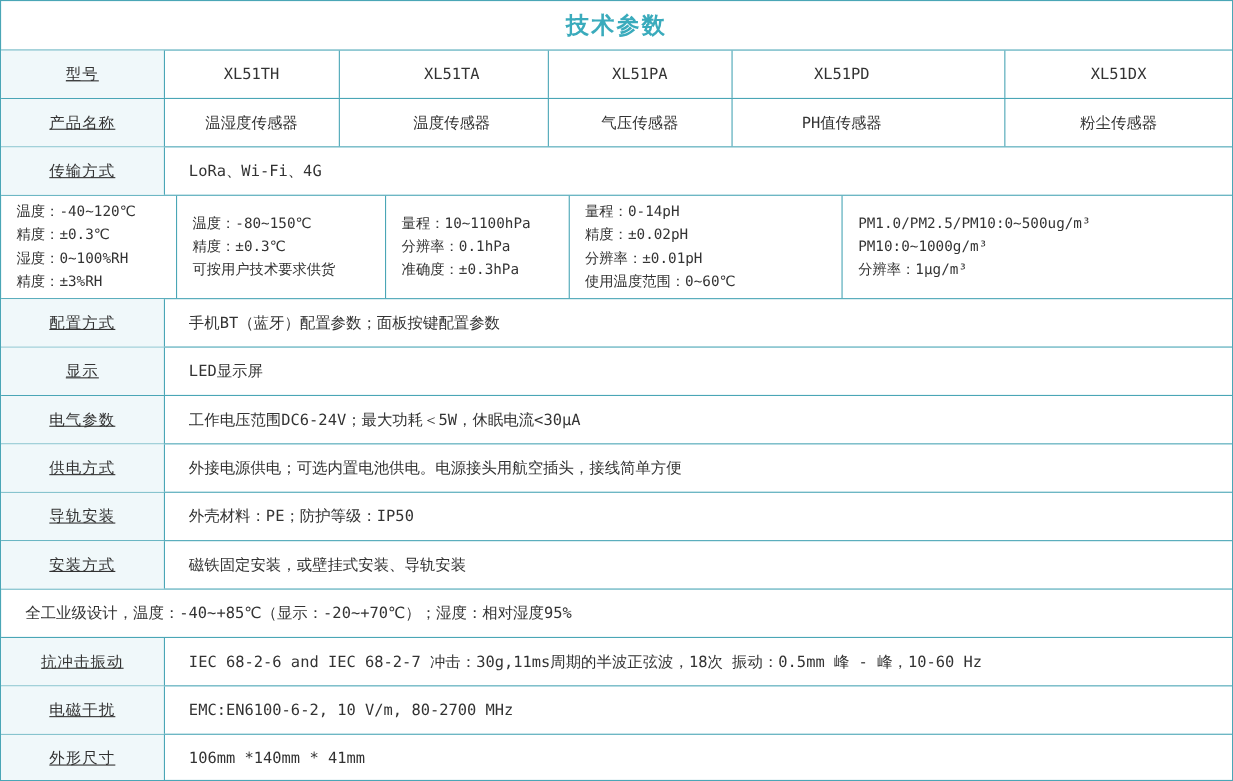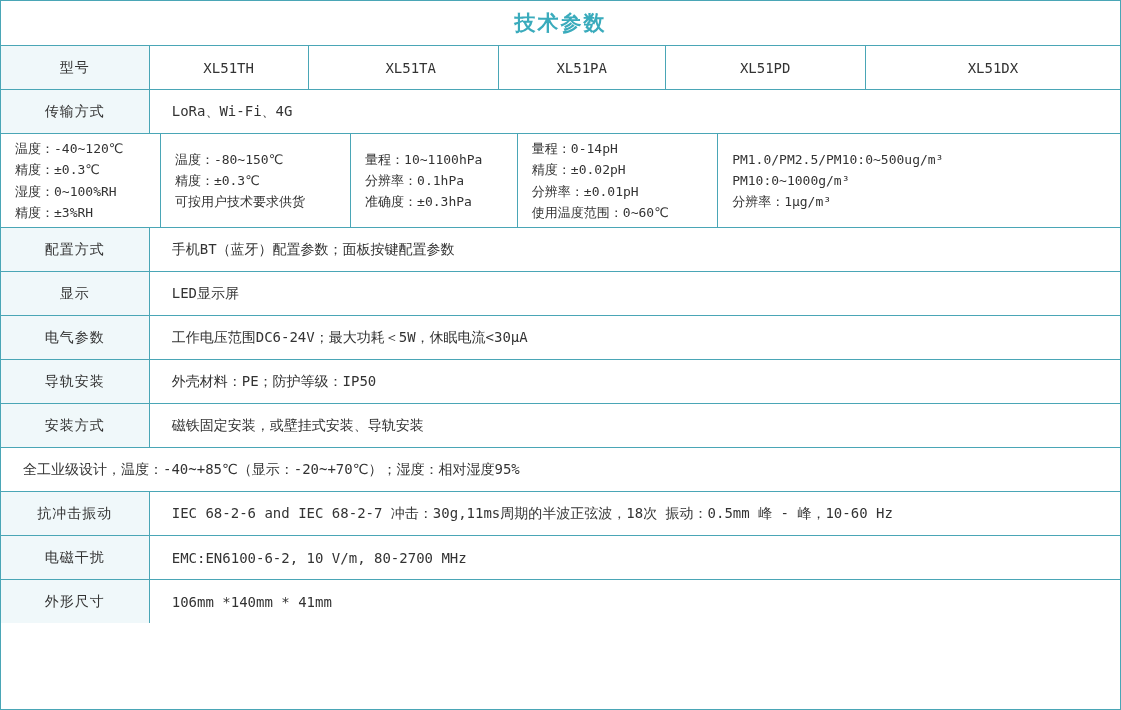--- a/index.html
+++ b/index.html
@@ -43,26 +43,27 @@
     font-size:21px;
     color:var(--title-color);
     letter-spacing:2px;
   }
   .label-cell{
     background:var(--label-bg);
     justify-content:center;
     text-align:center;
     flex:0 0 13.2%;
     letter-spacing:1px;
+    text-decoration:underline;
   }
   .c1{flex:0 0 14.2%;}
   .c2{flex:0 0 17.0%;padding-left:15px;}
   .c3{flex:0 0 14.9%;}
   .c4{flex:0 0 17.9%;}
-  .c5{flex:1;}
+  .c5{flex:1;margin-left:48px;}
   .center{justify-content:center;text-align:center;}
   .value-cell{
     flex:1;
     justify-content:flex-start;
     padding:0 10px 0 22px;
   }
   .multi{
     justify-content:flex-start;
     padding:0 6px 0 14px;
     font-size:13px;
@@ -81,20 +82,28 @@
 
   <div class="t-row">
     <div class="cell label-cell">型号</div>
     <div class="cell center c1">XL51TH</div>
     <div class="cell center c2">XL51TA</div>
     <div class="cell center c3">XL51PA</div>
     <div class="cell center c4">XL51PD</div>
     <div class="cell center c5">XL51DX</div>
   </div>
 
+  <div class="t-row">
+    <div class="cell label-cell">产品名称</div>
+    <div class="cell center c1">温湿度传感器</div>
+    <div class="cell center c2">温度传感器</div>
+    <div class="cell center c3">气压传感器</div>
+    <div class="cell center c4">PH值传感器</div>
+    <div class="cell center c5">粉尘传感器</div>
+  </div>
 
   <div class="t-row">
     <div class="cell label-cell">传输方式</div>
     <div class="cell value-cell">LoRa、Wi-Fi、4G</div>
   </div>
 
   <div class="t-row tall">
     <div class="cell multi c1">温度：-40~120℃
 精度：±0.3℃
 湿度：0~100%RH
@@ -122,20 +131,24 @@
   <div class="t-row">
     <div class="cell label-cell">显示</div>
     <div class="cell value-cell">LED显示屏</div>
   </div>
 
   <div class="t-row">
     <div class="cell label-cell">电气参数</div>
     <div class="cell value-cell">工作电压范围DC6-24V；最大功耗＜5W，休眠电流&lt;30μA</div>
   </div>
 
+  <div class="t-row">
+    <div class="cell label-cell">供电方式</div>
+    <div class="cell value-cell">外接电源供电；可选内置电池供电。电源接头用航空插头，接线简单方便</div>
+  </div>
 
   <div class="t-row">
     <div class="cell label-cell">导轨安装</div>
     <div class="cell value-cell">外壳材料：PE；防护等级：IP50</div>
   </div>
 
   <div class="t-row">
     <div class="cell label-cell">安装方式</div>
     <div class="cell value-cell">磁铁固定安装，或壁挂式安装、导轨安装</div>
   </div>

